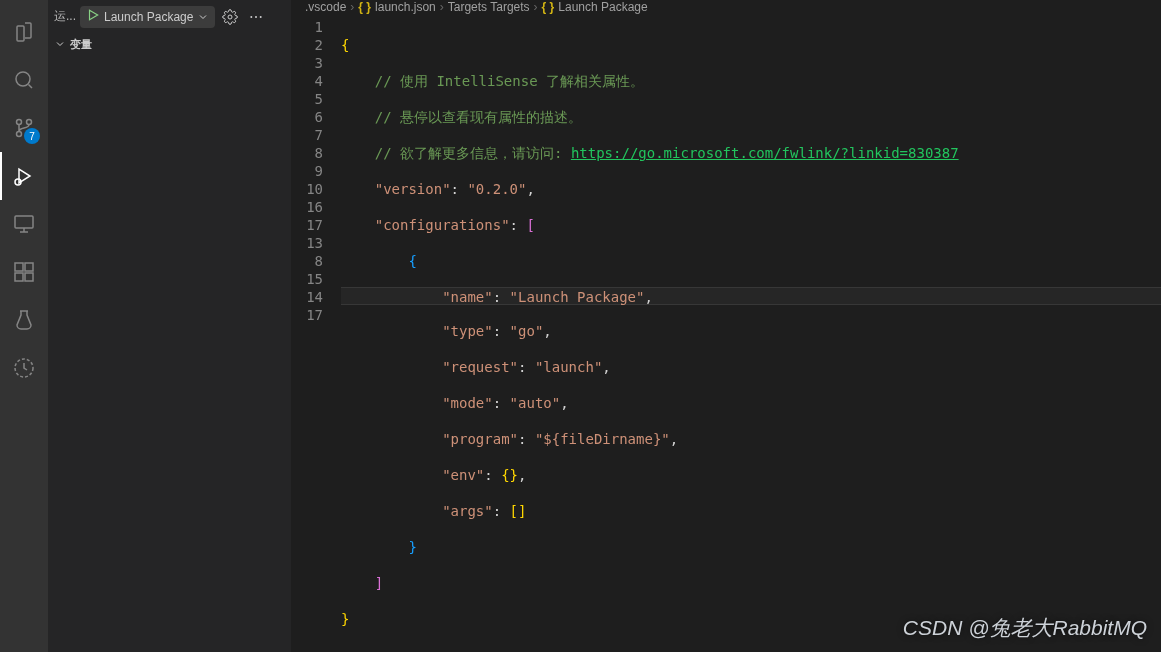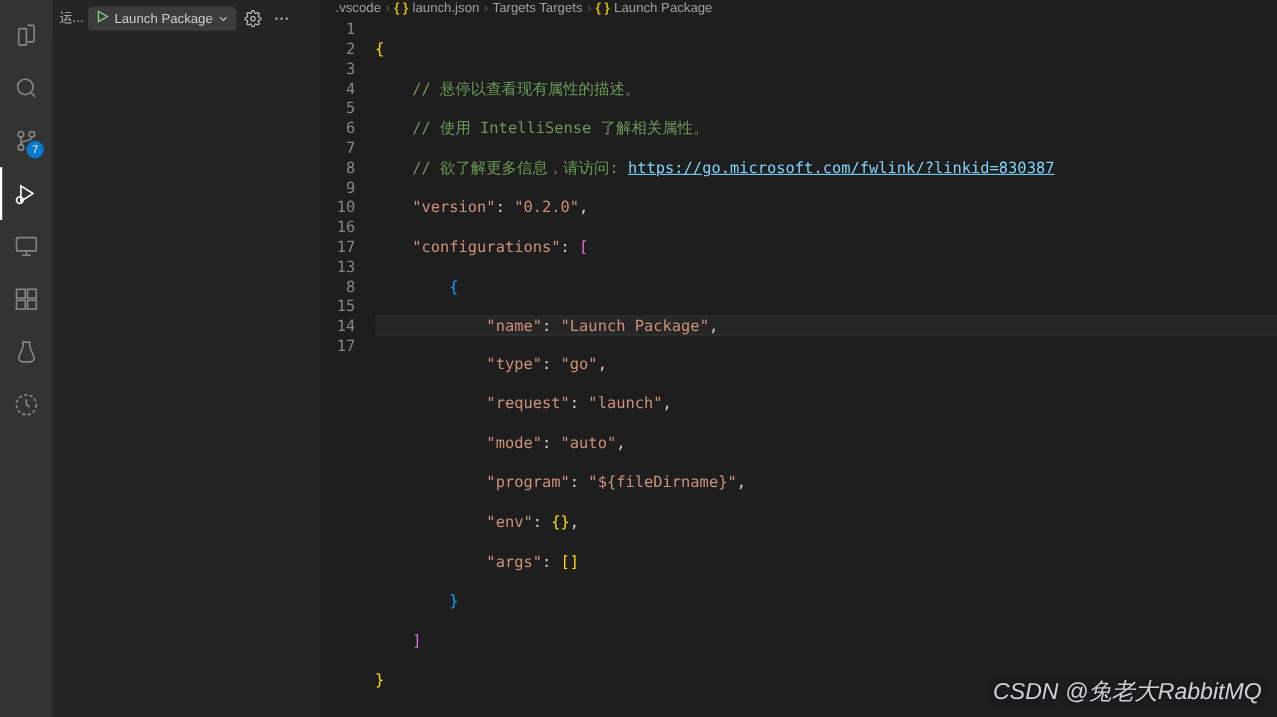--- a/index.html
+++ b/index.html
@@ -113,21 +113,21 @@
 .code { flex: 1; padding-top: 4px; white-space: pre; color: #d4d4d4; }
 .code .line { height: 18px; }
 .code .line.curr { background: rgba(255,255,255,0.04); border: 1px solid rgba(255,255,255,0.08); border-left:none; border-right:none; margin:-1px 0;}
 .s-comment { color: #6a9955; }
 .s-key { color: #ce9178; }
 .s-str { color: #ce9178; }
 .s-punc { color: #d4d4d4; }
 .s-bracket1 { color: #ffd700; }
 .s-bracket2 { color: #da70d6; }
 .s-bracket3 { color: #179fff; }
-.s-link { color: #7dd3fc; text-decoration: underline; }
+.s-link { color: #22c55e; text-decoration: underline; }
 .cursor-mark { background: rgba(255,255,255,0.15); }
 
 .watermark {
   position: absolute; right: 14px; bottom: 10px;
   color: #cdd2d8; font-size: 21px; font-style: italic;
   text-shadow: 0 0 6px rgba(0,0,0,0.6);
 }
 </style>
 </head>
 <body>
@@ -209,20 +209,26 @@
         </svg>
     </span>
     <span class="more-icon">
       <svg width="16" height="16" viewBox="0 0 24 24" fill="currentColor">
           <circle cx="5" cy="12" r="1.5"></circle>
           <circle cx="12" cy="12" r="1.5"></circle>
           <circle cx="19" cy="12" r="1.5"></circle>
         </svg>
     </span>
   </div>
+  <div class="section-head">
+    <svg width="12" height="12" viewBox="0 0 24 24" fill="none" stroke="currentColor" stroke-width="2">
+        <path d="m6 9 6 6 6-6"></path>
+      </svg>
+    <span>变量</span>
+  </div>
   <div class="panel-body"></div>
 </div>
 
 <div class="main">
   <div class="tabs">
     <div class="tab">
         <span class="go-icon">GO</span>
         <span class="tab-name">main.go</span>
         <span class="tab-badge">1</span>
       </div>
@@ -283,22 +289,22 @@
         <div>16</div>
         <div>17</div>
         <div>13</div>
         <div>8</div>
         <div>15</div>
         <div>14</div>
         <div>17</div>
     </div>
     <div class="code">
 <div class="line"><span class="s-bracket1">{</span></div>
+<div class="line">    <span class="s-comment">// 使用 IntelliSense 了解相关属性。</span></div>
 <div class="line">    <span class="s-comment">// 悬停以查看现有属性的描述。</span></div>
-<div class="line">    <span class="s-comment">// 使用 IntelliSense 了解相关属性。</span></div>
 <div class="line">    <span class="s-comment">// 欲了解更多信息，请访问: </span><span class="s-link">https://go.microsoft.com/fwlink/?linkid=830387</span></div>
 <div class="line">    <span class="s-key">"version"</span><span class="s-punc">: </span><span class="s-str">"0.2.0"</span><span class="s-punc">,</span></div>
 <div class="line">    <span class="s-key">"configurations"</span><span class="s-punc">: </span><span class="s-bracket2">[</span></div>
 <div class="line">        <span class="s-bracket3">{</span></div>
 <div class="line curr">            <span class="cursor-mark">​</span><span class="s-key">"name"</span><span class="s-punc">: </span><span class="s-str">"Launch Package"</span><span class="s-punc">,</span></div>
 <div class="line">            <span class="s-key">"type"</span><span class="s-punc">: </span><span class="s-str">"go"</span><span class="s-punc">,</span></div>
 <div class="line">            <span class="s-key">"request"</span><span class="s-punc">: </span><span class="s-str">"launch"</span><span class="s-punc">,</span></div>
 <div class="line">            <span class="s-key">"mode"</span><span class="s-punc">: </span><span class="s-str">"auto"</span><span class="s-punc">,</span></div>
 <div class="line">            <span class="s-key">"program"</span><span class="s-punc">: </span><span class="s-str">"${fileDirname}"</span><span class="s-punc">,</span></div>
 <div class="line">            <span class="s-key">"env"</span><span class="s-punc">: </span><span class="s-bracket1">{</span><span class="s-bracket1">}</span><span class="s-punc">,</span></div>

